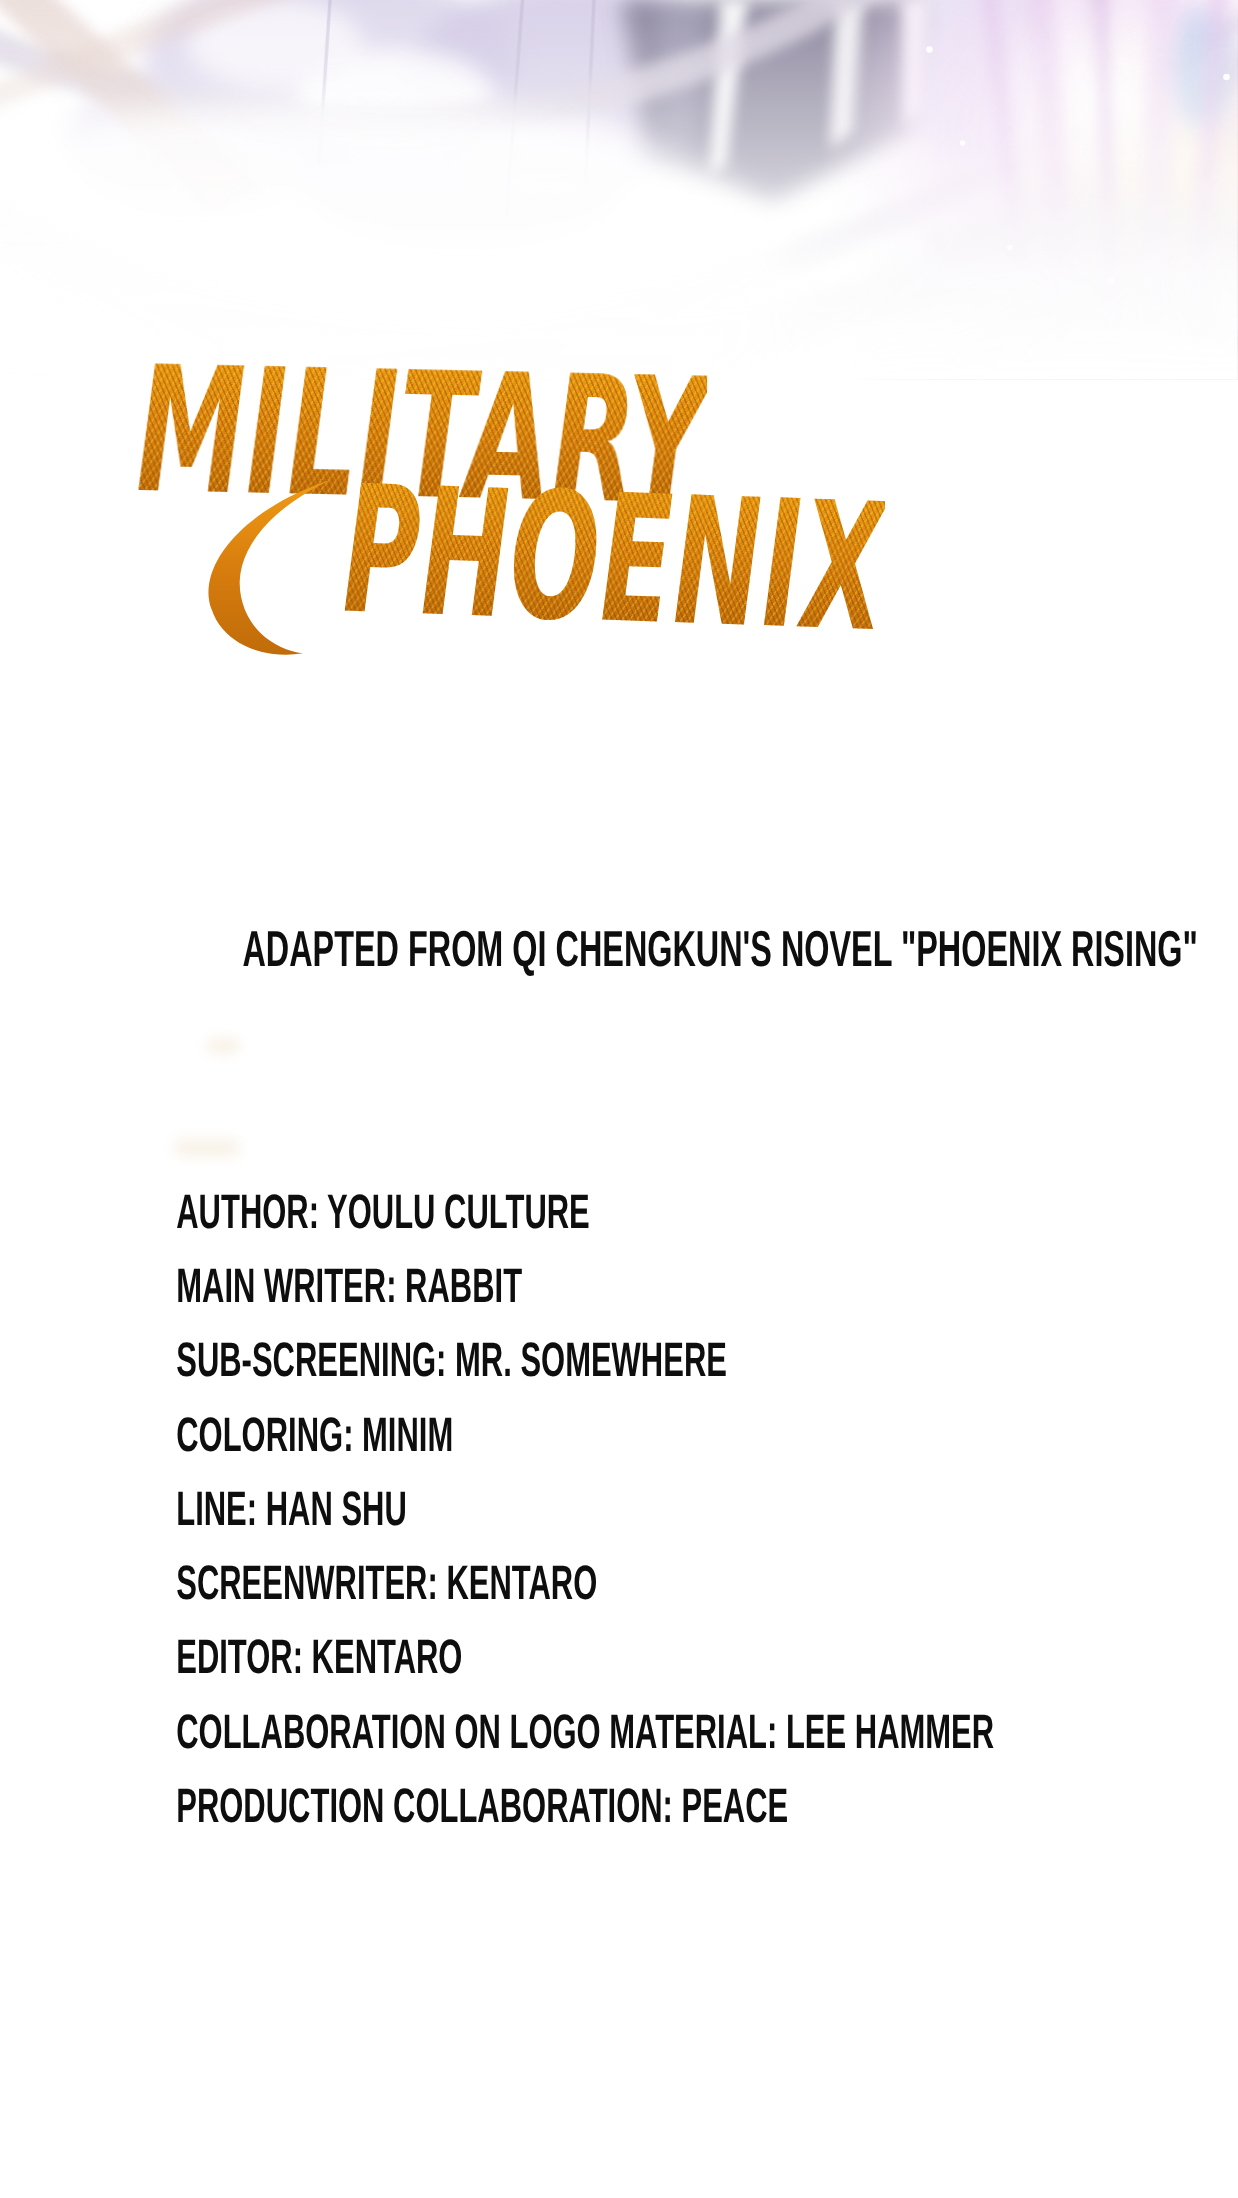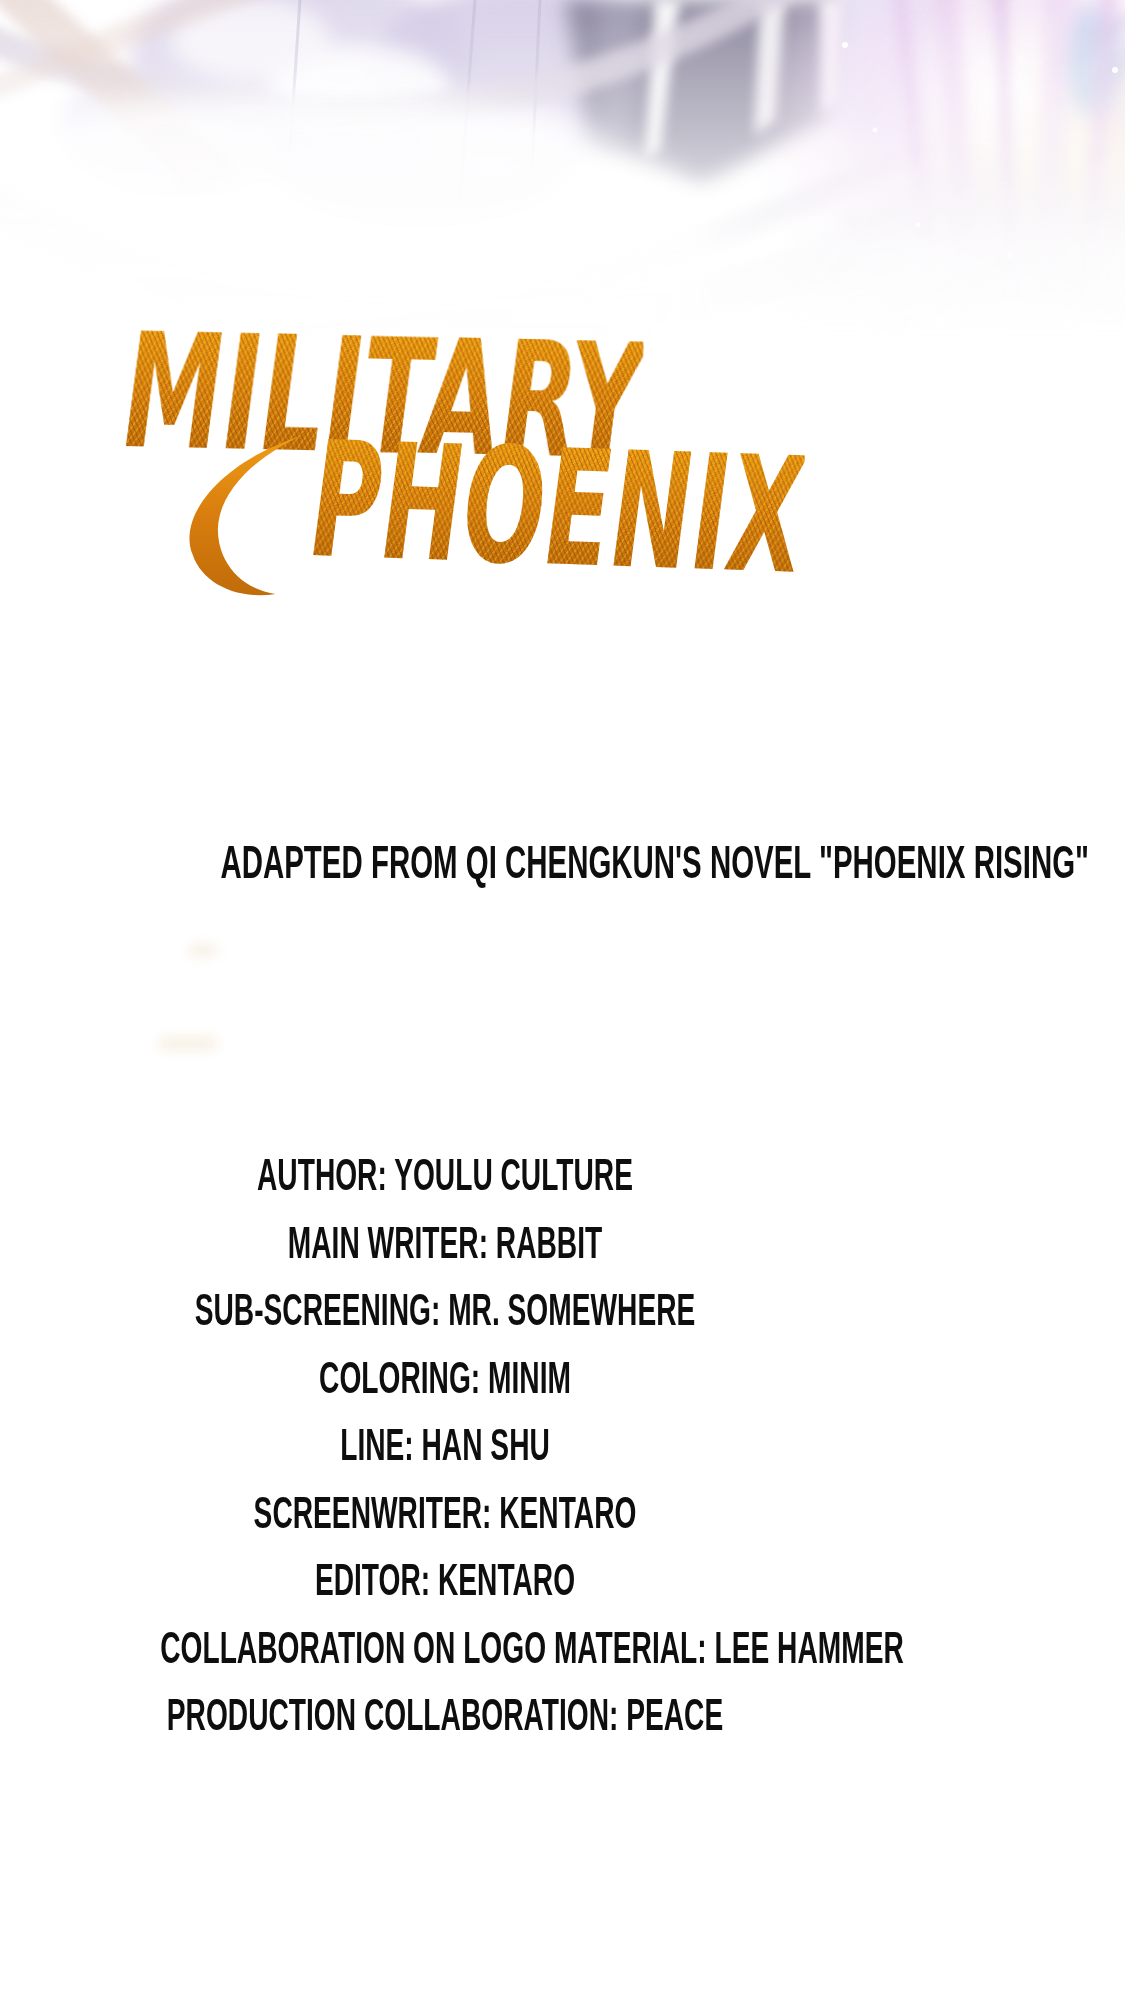--- a/index.html
+++ b/index.html
@@ -43,22 +43,22 @@
     font-family:"Liberation Sans",sans-serif;
     font-weight:bold;color:#0e0e0e;white-space:nowrap;
   }
   .subtitle{
     position:absolute;left:0;top:836px;width:1125px;
     padding-left:28px;box-sizing:border-box;
     text-align:center;font-size:46px;line-height:52px;
     transform:scaleX(0.64);transform-origin:50% 50%;
   }
   .credits{
-    position:absolute;left:0;top:1141px;width:890px;
-    text-align:center;
+    position:absolute;left:0;top:1068px;width:890px;
+    text-align:left;
   }
   .credit-line{
     font-size:44px;line-height:67.5px;
     transform:scaleX(0.64);transform-origin:50% 50%;
   }
   
   .wisp{position:absolute;background:#f5ecdc;border-radius:8px;filter:blur(6px);}
   .wisp-1{left:188px;top:944px;width:30px;height:13px;opacity:.75;}
   .wisp-2{left:158px;top:1036px;width:60px;height:15px;opacity:.7;}
 </style>

